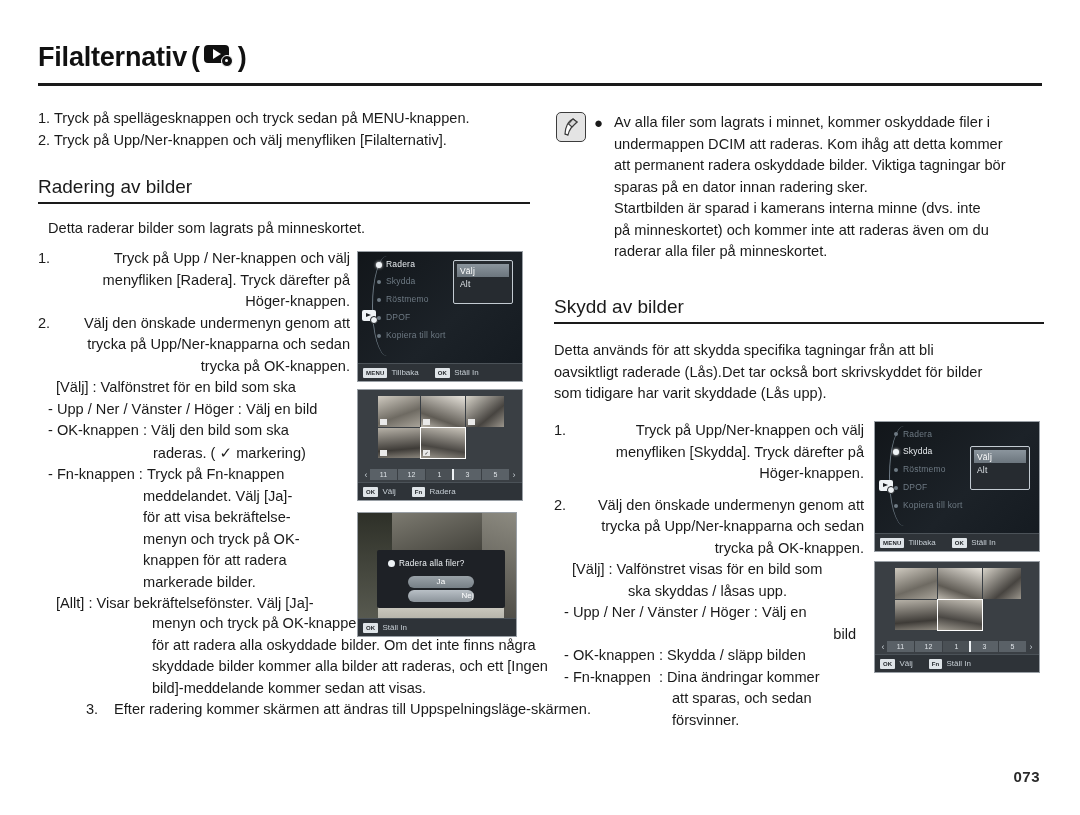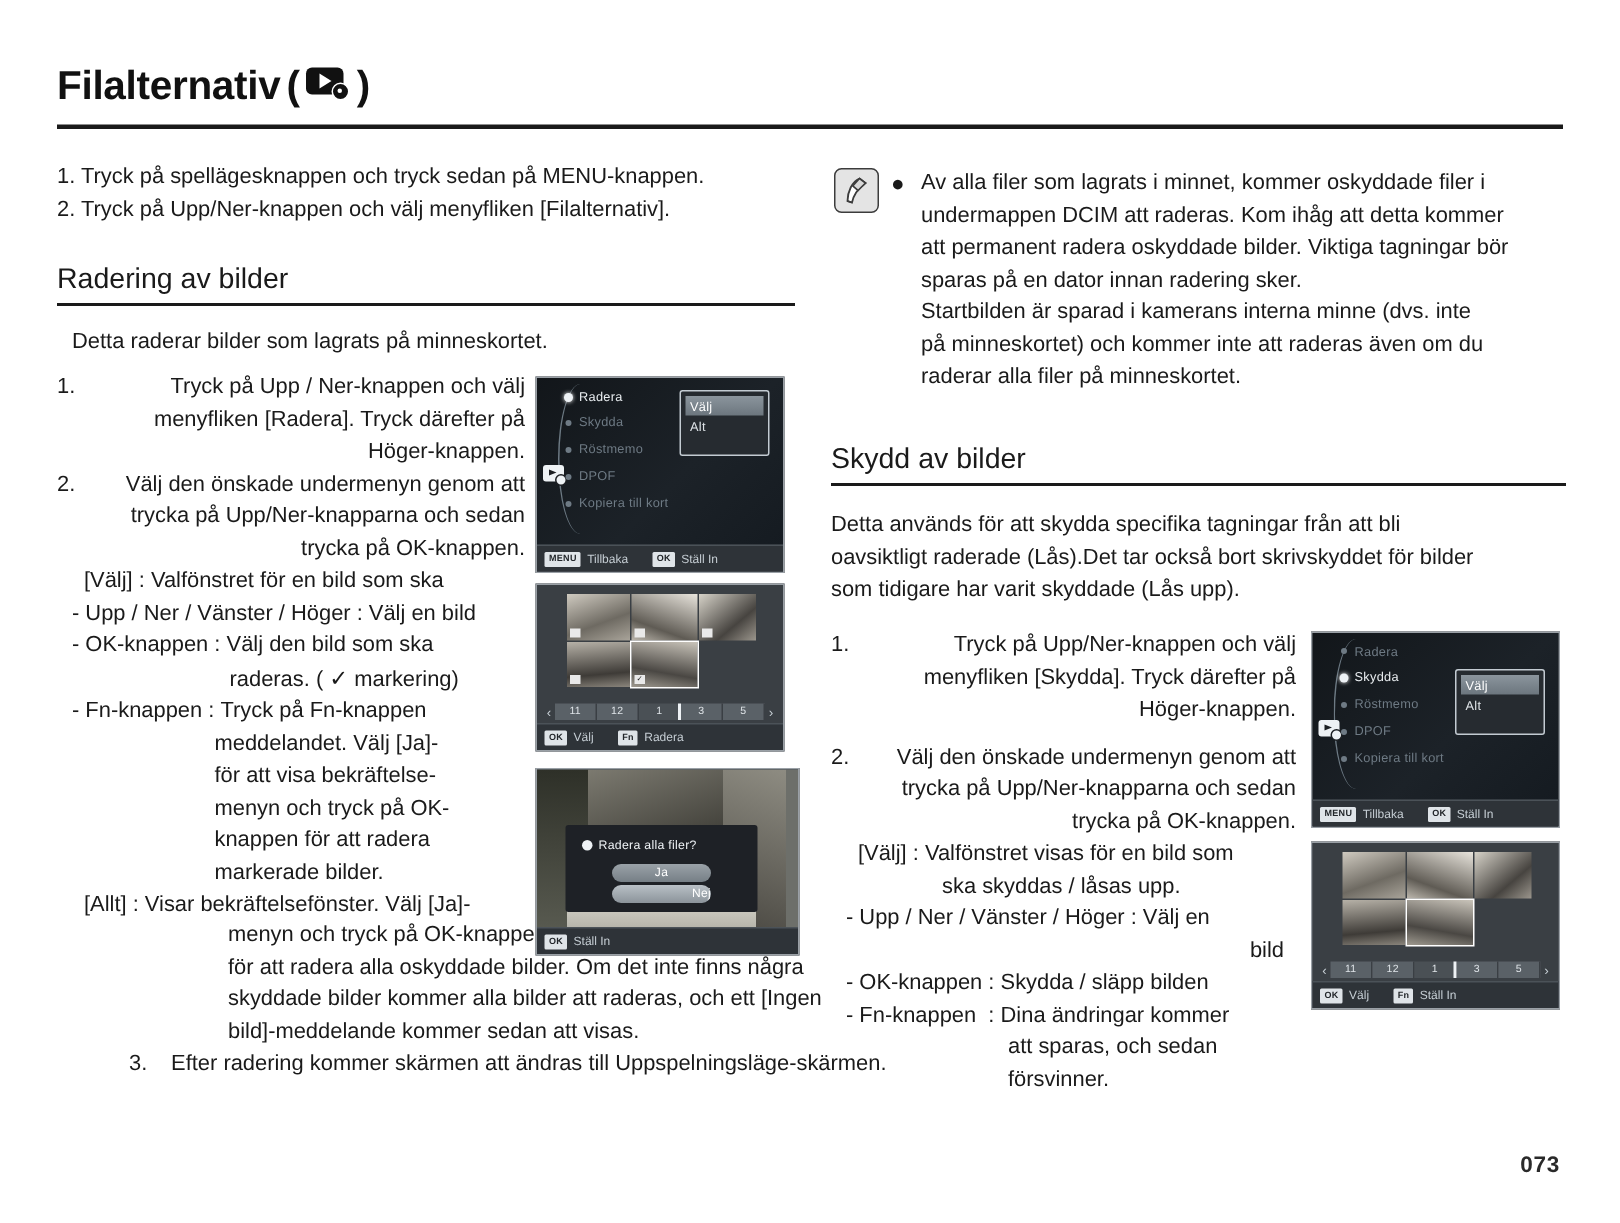--- a/index.html
+++ b/index.html
@@ -187,21 +187,21 @@
 
   
   .shot {
     position: absolute;
     background: #1b1e22;
     border: 1px solid #9aa0a6;
     overflow: hidden;
   }
   .shot-menu   { left: 357px; top: 251px;  width: 166px; height: 131px; }
   .shot-grid   { left: 357px; top: 389px;  width: 166px; height: 112px; }
-  .shot-dialog { left: 357px; top: 512px;  width: 176px; height: 125px; }
+  .shot-dialog { left: 357px; top: 512px;  width: 160px; height: 125px; }
   .shot-menu2  { left: 874px; top: 421px;  width: 166px; height: 131px; }
   .shot-grid2  { left: 874px; top: 561px;  width: 166px; height: 112px; }
 
   
   .menu-screen {
     position: absolute; inset: 0;
     background: linear-gradient(135deg,#12161a 0%,#1c2228 55%,#141a20 100%);
   }
   .menu-arc {
     position: absolute;

